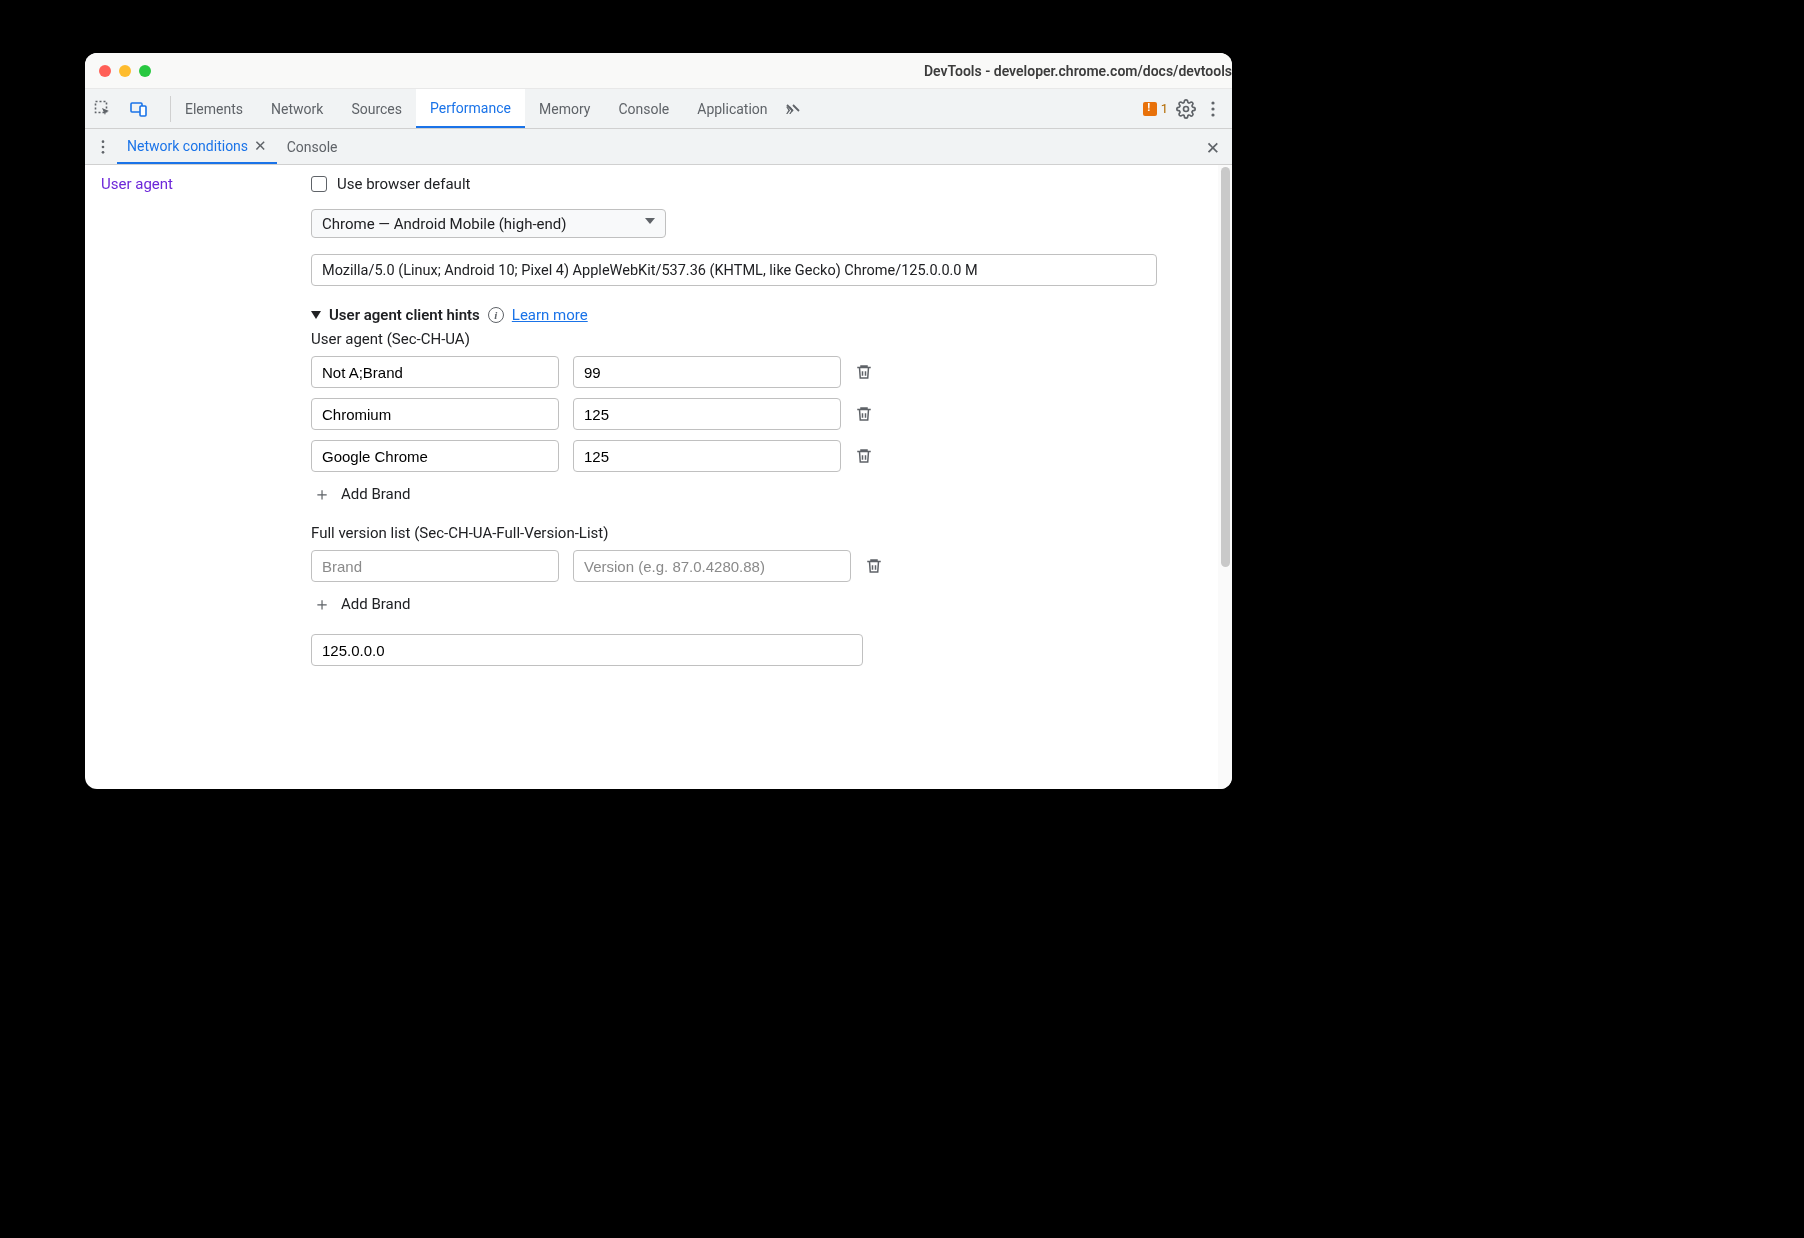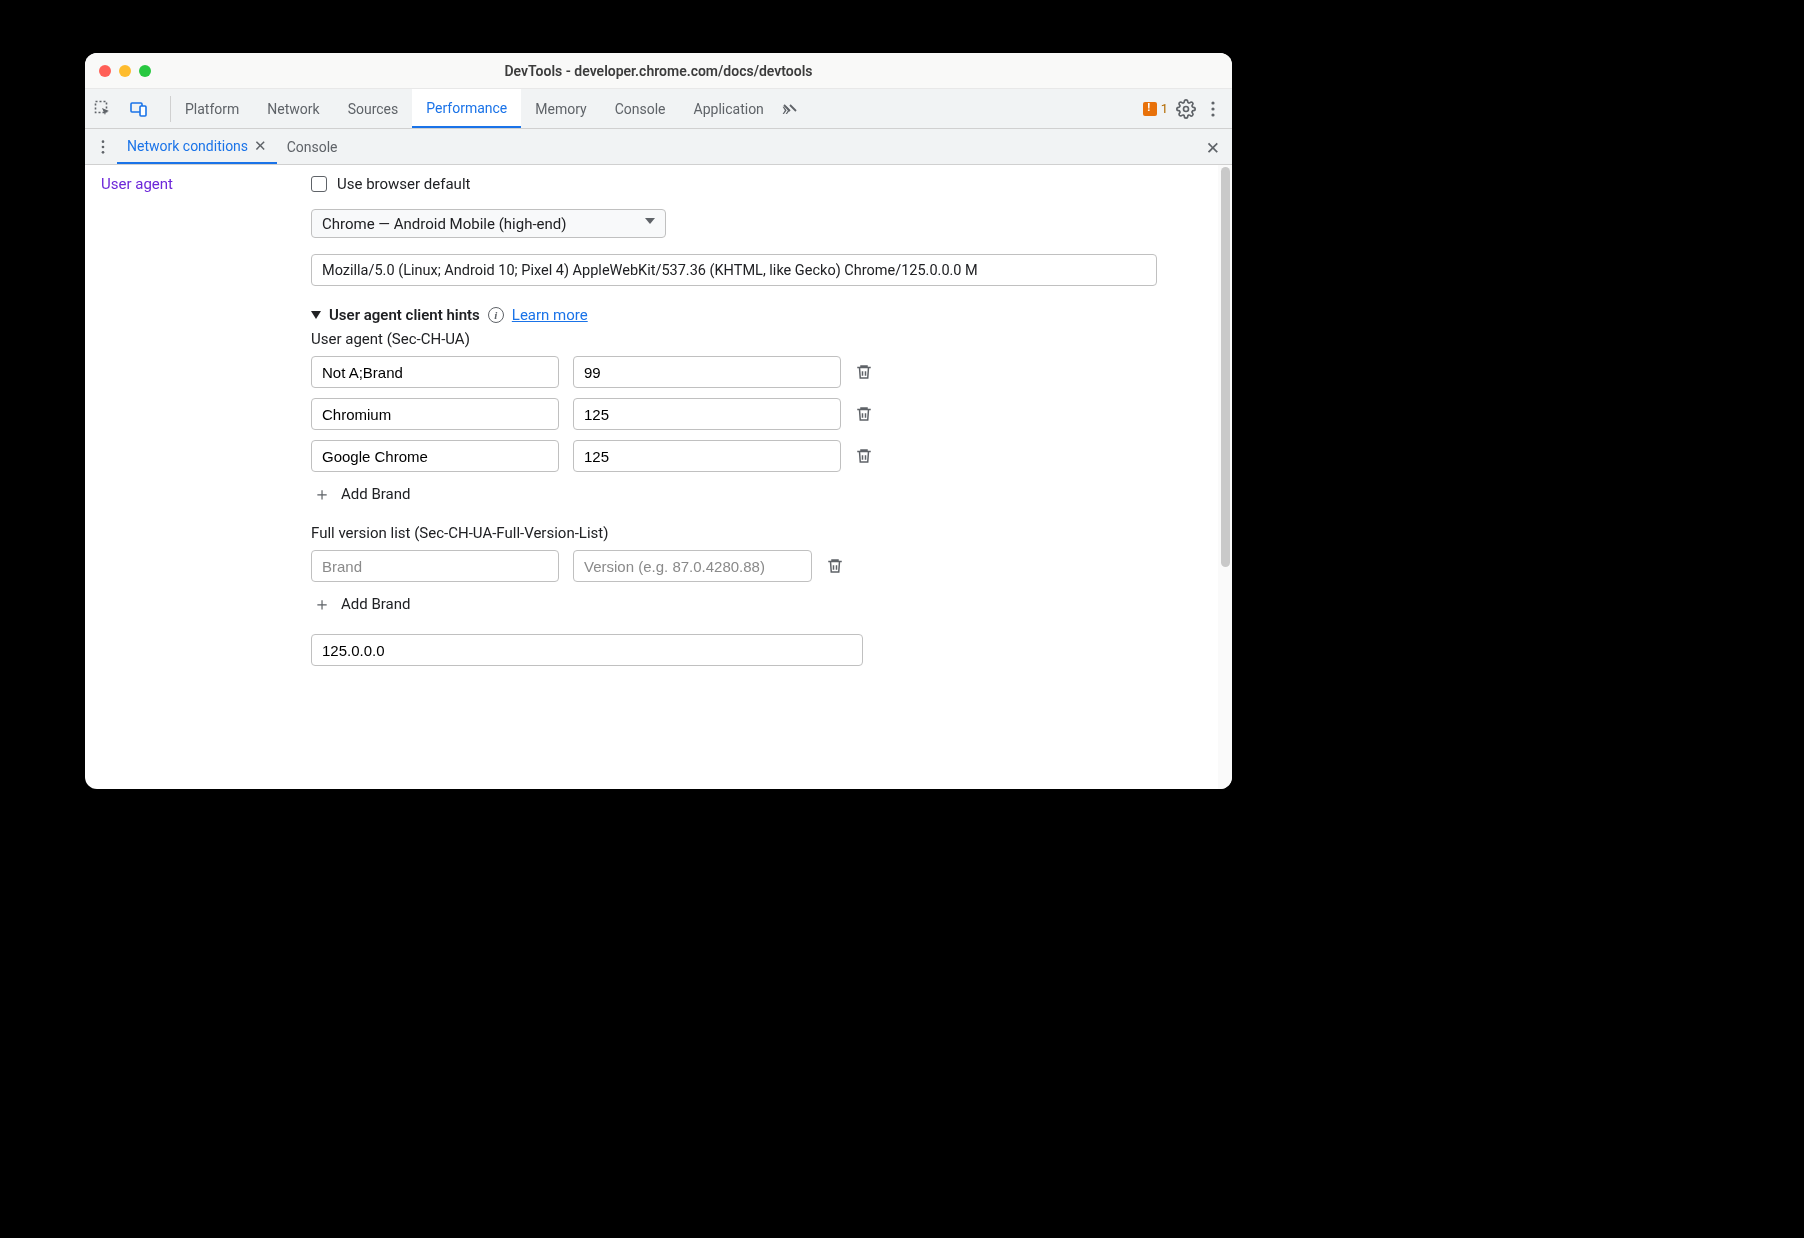--- a/index.html
+++ b/index.html
@@ -32,21 +32,21 @@
     align-items: center;
     padding: 0 14px;
     position: relative;
     border-bottom: 1px solid #e8e8e8;
   }
   .traffic { display:flex; gap:8px; }
   .traffic .dot { width:12px; height:12px; border-radius:50%; }
   .dot-red{background:#ff5f57;} .dot-yellow{background:#febc2e;} .dot-green{background:#28c840;}
   .title-text {
     position:absolute; left:0; right:0;
-    text-align:center; font-weight:600; font-size:14px; color:#3c3c3c;
+    text-align:right; font-weight:600; font-size:14px; color:#3c3c3c;
   }
   .devtools-tabs {
     height: 40px;
     background: #f1f3f4;
     display:flex;
     align-items:stretch;
     border-bottom:1px solid #d0d0d0;
     font-size:14px;
     color:#5f6368;
   }
@@ -155,21 +155,21 @@
   .brand-row {
     display:flex;align-items:center;gap:14px;margin-bottom:10px;
   }
   .text-input {
     height:32px;border:1px solid #c0c0c0;border-radius:4px;padding:0 10px;font-size:15px;
     background:#fff;
   }
   .brand-input{width:248px;}
   .version-input{width:268px;}
   .full-brand-input{width:248px;}
-  .full-version-input{width:239px;}
+  .full-version-input{width:278px;}
   .fbv-input{width:552px;}
   .trash-icon { color:#5f6368; }
   .add-row {
     display:flex;align-items:center;gap:10px;color:#202124;margin: 4px 0 18px 2px;
   }
   .plus { font-size:18px;color:#5f6368; }
   input::placeholder{color:#8a8a8a;}
   svg { display:block; }
 </style>
 </head>
@@ -194,21 +194,21 @@
         </svg>
     </div>
     <div class="dt-icon">
       <svg width="18" height="18" viewBox="0 0 18 18">
           <rect x="1" y="3" width="11" height="9" rx="1" fill="none" stroke="#1a73e8" stroke-width="1.6"></rect>
           <rect x="10" y="6" width="6" height="10" rx="1" fill="#fff" stroke="#1a73e8" stroke-width="1.6"></rect>
         </svg>
     </div>
     <div style="width:14px;border-right:1px solid #d0d0d0;height:26px;align-self:center"></div>
     <div class="dt-tab">
-        <span>Platform</span>
+        <span>Elements</span>
       </div>
     <div class="dt-tab">
         <span>Network</span>
       </div>
     <div class="dt-tab">
         <span>Sources</span>
       </div>
     <div class="dt-tab active">
         <span>Performance</span>
       </div>

